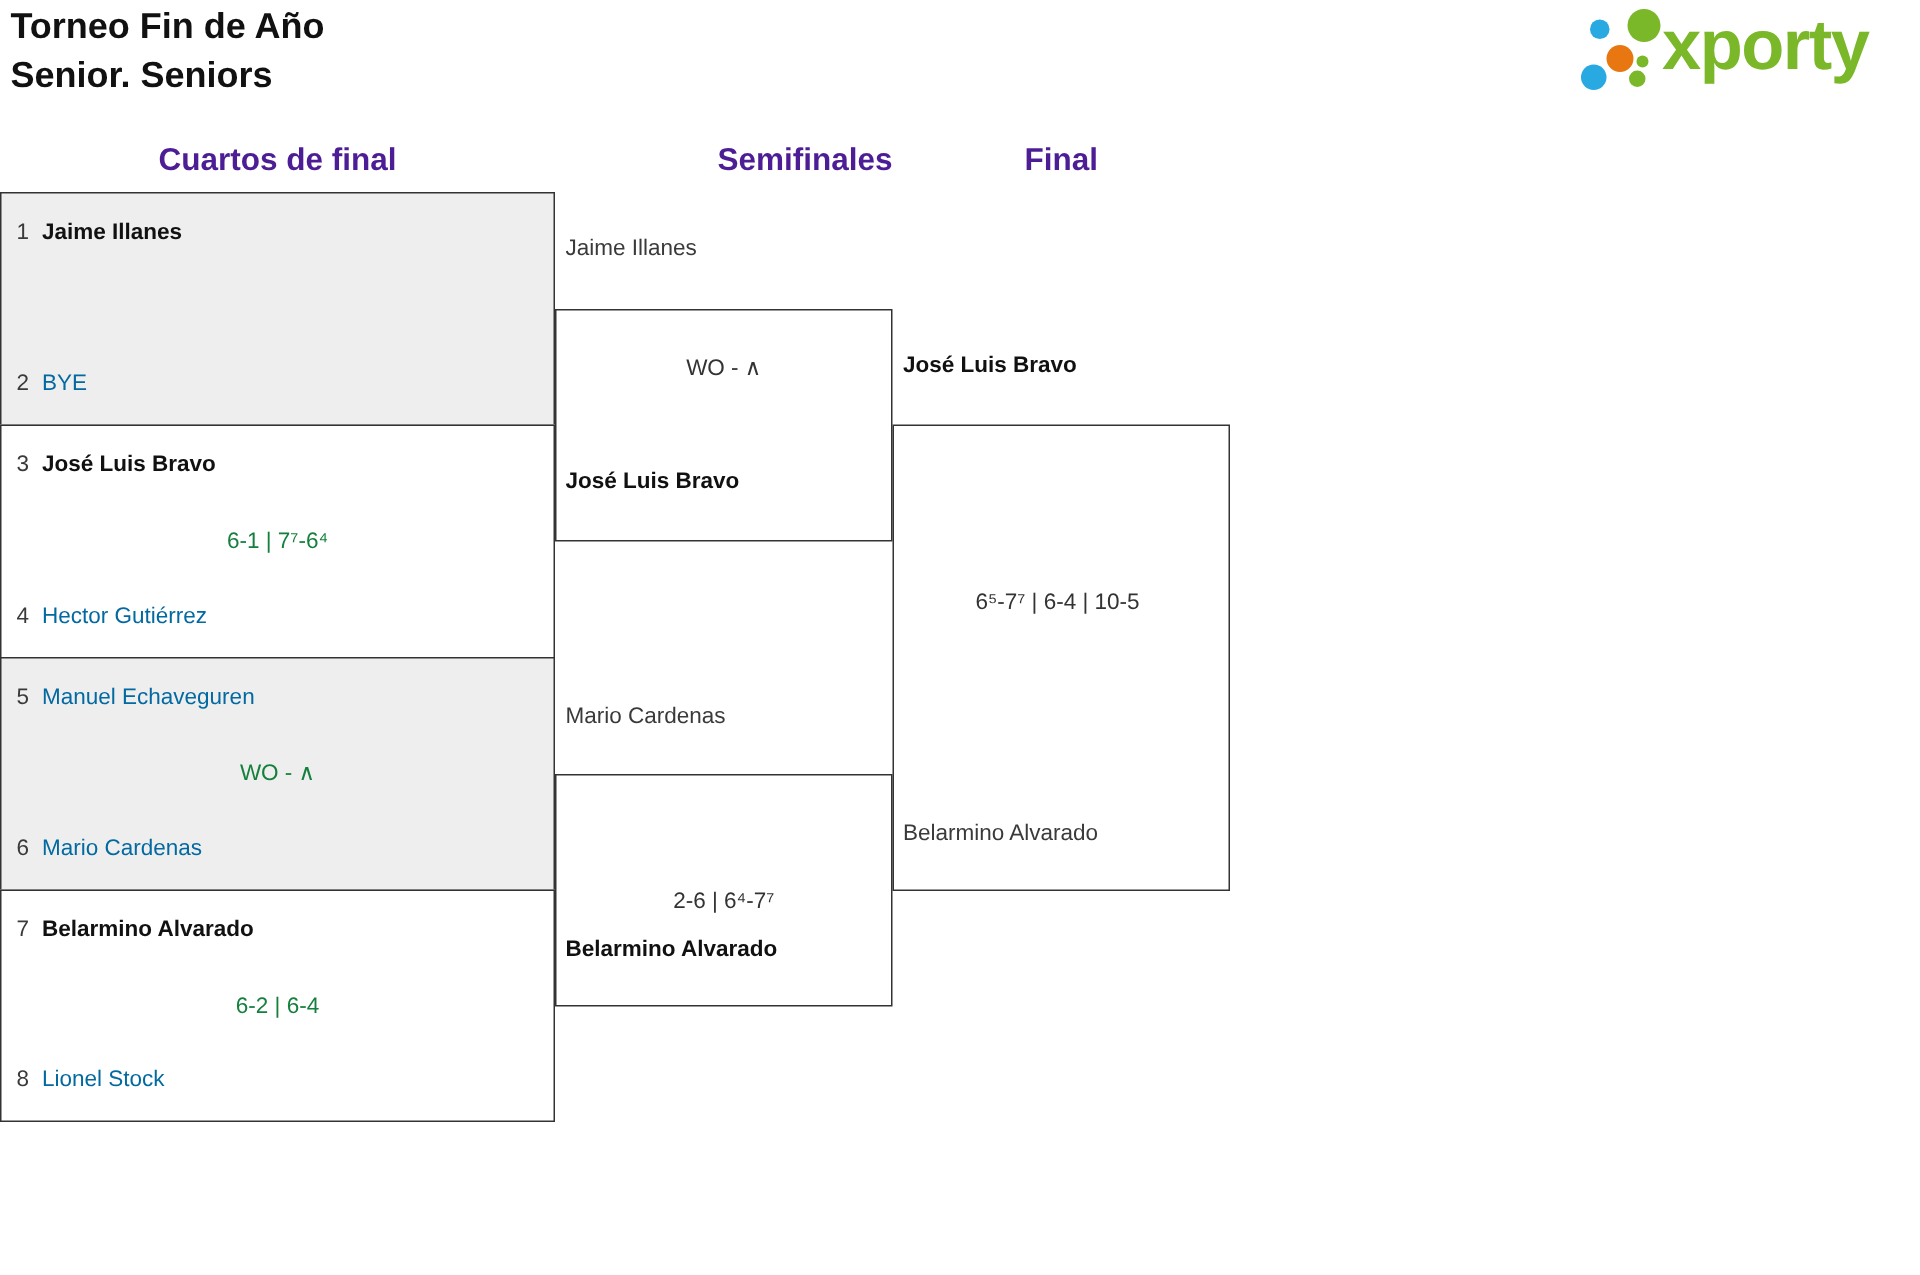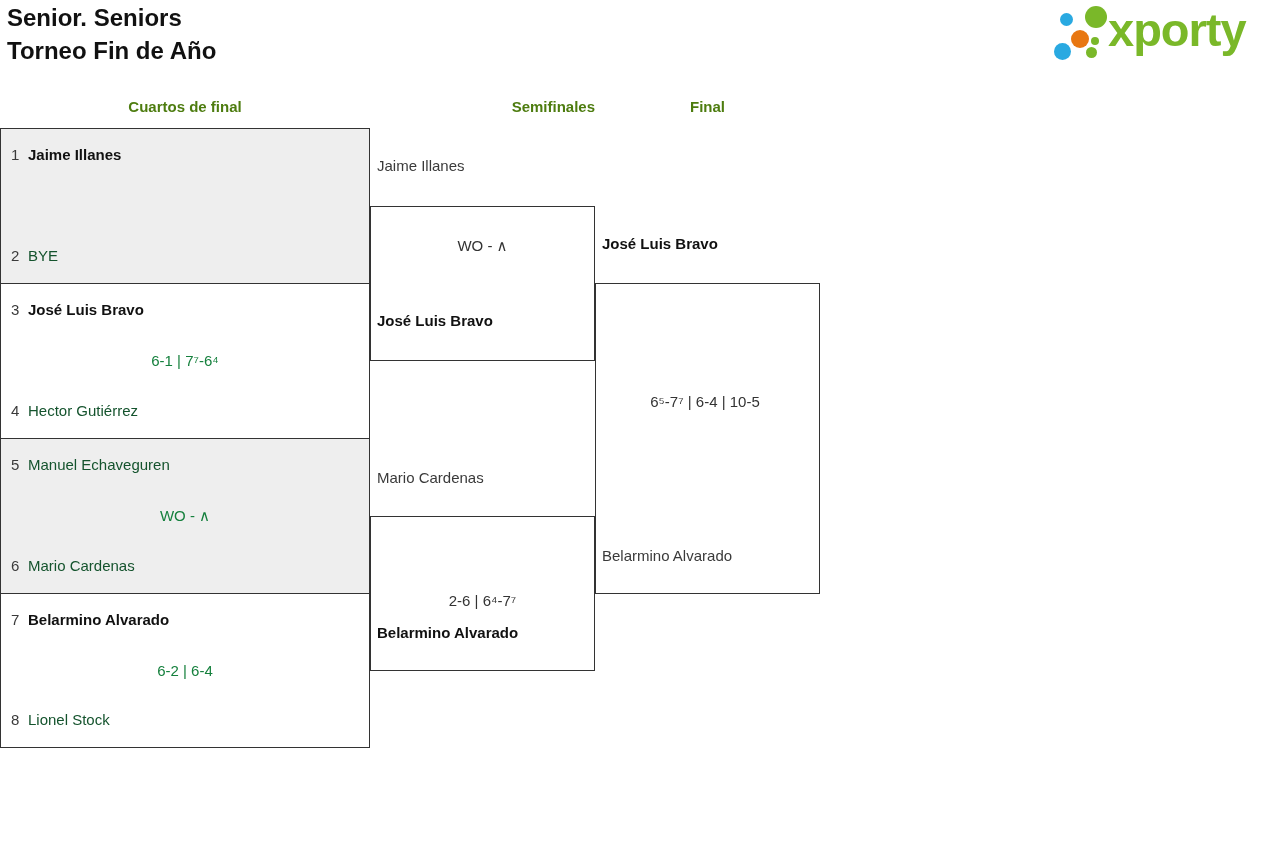--- a/index.html
+++ b/index.html
@@ -19,39 +19,39 @@
   .logo .d2 { left:35px;  top:6px;  width:22px; height:22px; background:#7ab829; }
   .logo .d3 { left:21px;  top:30px; width:18px; height:18px; background:#e87711; }
   .logo .d4 { left:41px;  top:37px; width:8px;  height:8px;  background:#7ab829; }
   .logo .d5 { left:4px;   top:43px; width:17px; height:17px; background:#29a9e1; }
   .logo .d6 { left:36px;  top:47px; width:11px; height:11px; background:#7ab829; }
   .logo-text { position:absolute; left:58px; top:-8px; font-size:47px; font-weight:700;
                letter-spacing:-1px; color:#7ab829; line-height:75px; }
 
   
   .col-header { position:absolute; top:96px; height:22px; line-height:22px; text-align:center;
-                font-size:15px; font-weight:700; color:#4d7c0f; }
+                font-size:21px; font-weight:700; color:#4c1d95; }
   .ch1 { left:0;     width:370px; }
   .ch2 { left:370px; width:225px;text-align:right; }
   .ch3 { left:595px; width:225px; }
 
   
   .qf-box { position:absolute; left:0; width:370px; box-sizing:border-box;
             border:1px solid #333; background:#ffffff; }
   .qf-box.shaded { background:#eeeeee; }
   .qf1 { top:128px; height:156px; }
   .qf2 { top:283px; height:156px; }
   .qf3 { top:438px; height:156px; }
   .qf4 { top:593px; height:155px; }
   .row { position:absolute; left:10px; right:8px; height:20px; line-height:20px;
          display:flex; align-items:center; font-size:15px; }
   .row-top { top:16px; }
   .row-bottom { bottom:17px; }
   .seed { width:17px; flex:0 0 17px; color:#3a3a3a; font-weight:400; }
-  .pname { color:#14532d; font-weight:400; white-space:nowrap; }
+  .pname { color:#0369a1; font-weight:400; white-space:nowrap; }
   .pname.winner { color:#111; font-weight:700; }
   .qf-score { position:absolute; left:0; width:100%; top:50%; margin-top:-10px; height:20px;
               line-height:20px; text-align:center; font-size:15px; color:#15803d; }
 
   
   .box { position:absolute; box-sizing:border-box; border:1px solid #333; background:transparent; }
   .sf1-box   { left:370px; top:206px; width:225px; height:155px; }
   .sf2-box   { left:370px; top:516px; width:225px; height:155px; }
   .final-box { left:595px; top:283px; width:225px; height:311px; }
 
@@ -70,22 +70,22 @@
   .fin-top    { left:602px; top:234px; }
   .fin-score  { left:595px; top:392px; width:220px; }
   .fin-bottom { left:602px; top:546px; }
 </style>
 </head>
 <body>
 
 <div class="page">
 
   <div class="title">
+    <div>Torneo Fin de Año</div>
     <div>Senior. Seniors</div>
-    <div>Torneo Fin de Año</div>
   </div>
 
   <div class="logo">
     <span class="dot d1"></span>
     <span class="dot d2"></span>
     <span class="dot d3"></span>
     <span class="dot d4"></span>
     <span class="dot d5"></span>
     <span class="dot d6"></span>
     <span class="logo-text">xporty</span>

